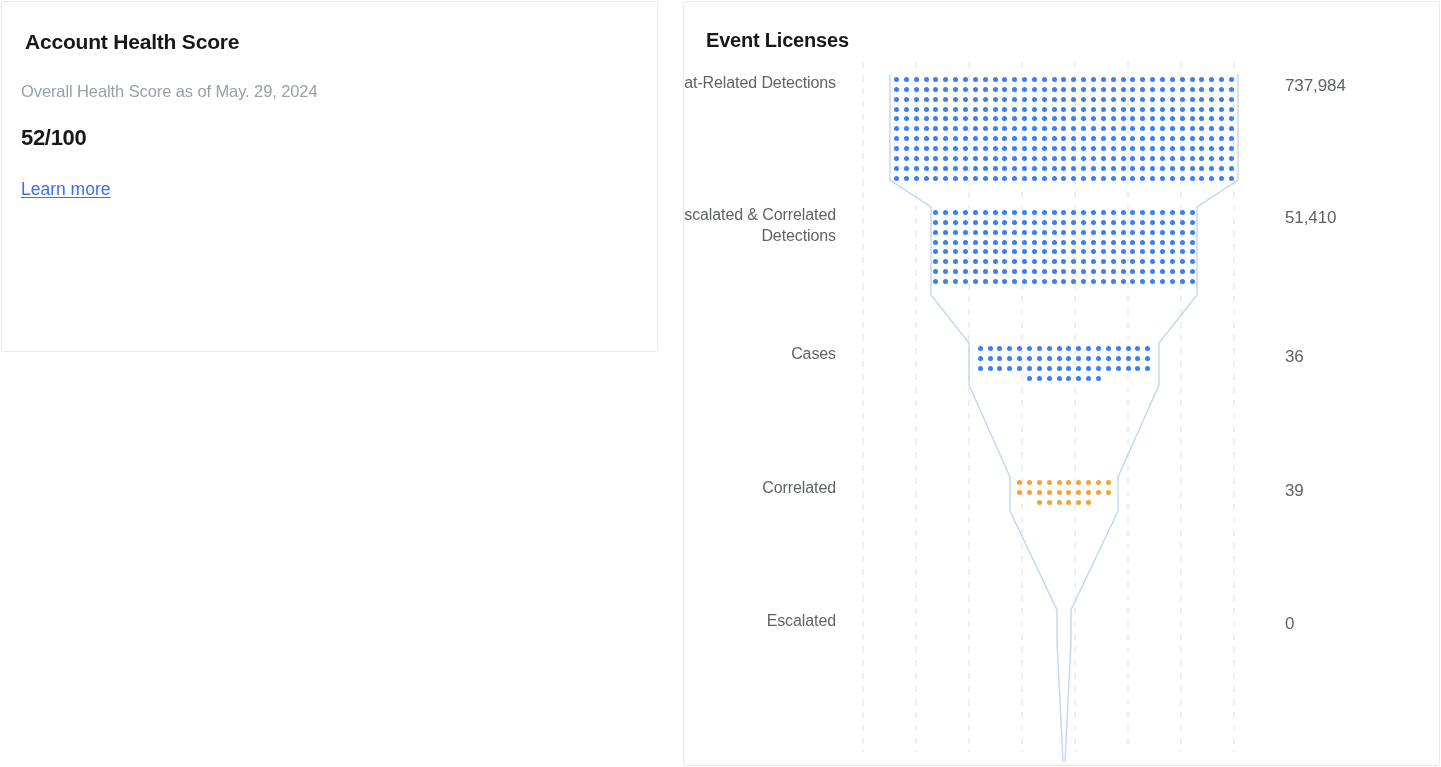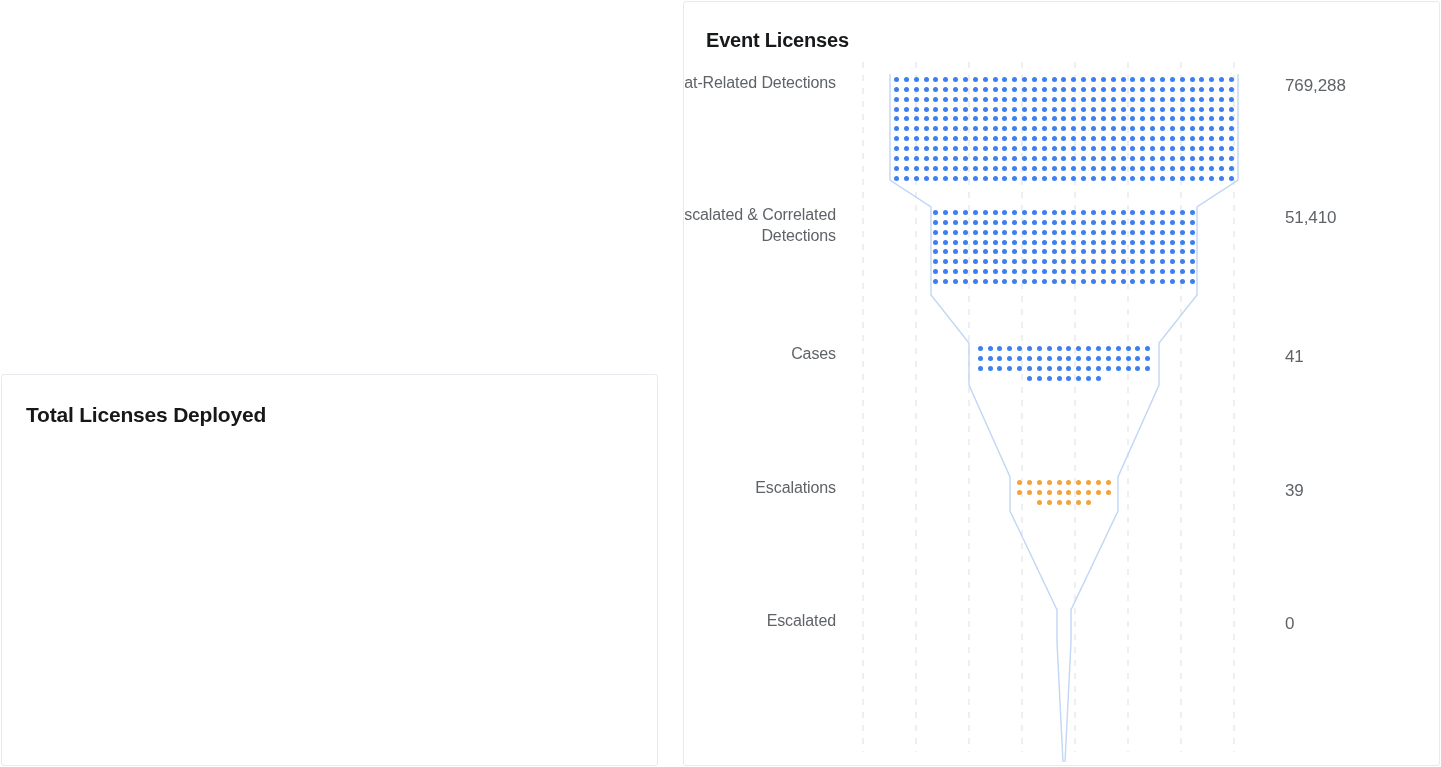--- a/index.html
+++ b/index.html
@@ -143,45 +143,47 @@
     width: 5px;
     height: 5px;
     border-radius: 50%;
   }
 </style>
 </head>
 <body>
 
 <div class="page">
 
-
-  <div class="card" id="licenses-card">
-    <div class="card-title">Total Licenses Deployed</div>
-
+  <div class="card" id="health-card">
+    <div class="card-title">Account Health Score</div>
+    <div class="health-sub">Overall Health Score as of May. 29, 2024</div>
+    <div class="health-score">52/100</div>
+    <a class="learn-more" href="#">Learn more</a>
   </div>
+
 
   <div class="card" id="pipeline-card">
     <div class="card-title">Event Licenses</div>
 
     <div class="funnel-wrap">
       <svg class="funnel-svg" id="funnel-svg" viewBox="0 0 757 765" preserveAspectRatio="none">
           <line x1="179" y1="60" x2="179" y2="750" stroke="#dcdfe3" stroke-width="1" stroke-dasharray="6 7"></line>
           <line x1="232" y1="60" x2="232" y2="750" stroke="#dcdfe3" stroke-width="1" stroke-dasharray="6 7"></line>
           <line x1="285" y1="60" x2="285" y2="750" stroke="#dcdfe3" stroke-width="1" stroke-dasharray="6 7"></line>
           <line x1="338" y1="60" x2="338" y2="750" stroke="#dcdfe3" stroke-width="1" stroke-dasharray="6 7"></line>
           <line x1="391" y1="60" x2="391" y2="750" stroke="#dcdfe3" stroke-width="1" stroke-dasharray="6 7"></line>
           <line x1="444" y1="60" x2="444" y2="750" stroke="#dcdfe3" stroke-width="1" stroke-dasharray="6 7"></line>
           <line x1="497" y1="60" x2="497" y2="750" stroke="#dcdfe3" stroke-width="1" stroke-dasharray="6 7"></line>
           <line x1="550" y1="60" x2="550" y2="750" stroke="#dcdfe3" stroke-width="1" stroke-dasharray="6 7"></line>
           <polyline points="206,72 206,178 247,205 247,293 285,341 285,383 326,475 326,509 373,608 373,640 379,760" fill="none" stroke="#c2d6f5" stroke-width="1.4"></polyline>
           <polyline points="554,72 554,178 513,205 513,293 475,341 475,383 434,475 434,509 387,608 387,640 381,760" fill="none" stroke="#c2d6f5" stroke-width="1.4"></polyline>
         </svg>
       <div id="stage-layer">
           <div class="stage-label" style="left: -68px; top: 70px;">Threat-Related Detections</div>
-          <div class="stage-value" style="top: 74px;">769,288</div>
+          <div class="stage-value" style="top: 74px;">737,984</div>
           <div class="dotblock" style="left: 210.05px; top: 75px; width: 339.9px; height: 108.35px;">
             <span class="dot" style="left: 0px; top: 0px; background: rgb(61, 127, 240);"></span>
             <span class="dot" style="left: 9.85px; top: 0px; background: rgb(61, 127, 240);"></span>
             <span class="dot" style="left: 19.7px; top: 0px; background: rgb(61, 127, 240);"></span>
             <span class="dot" style="left: 29.55px; top: 0px; background: rgb(61, 127, 240);"></span>
             <span class="dot" style="left: 39.4px; top: 0px; background: rgb(61, 127, 240);"></span>
             <span class="dot" style="left: 49.25px; top: 0px; background: rgb(61, 127, 240);"></span>
             <span class="dot" style="left: 59.1px; top: 0px; background: rgb(61, 127, 240);"></span>
             <span class="dot" style="left: 68.95px; top: 0px; background: rgb(61, 127, 240);"></span>
             <span class="dot" style="left: 78.8px; top: 0px; background: rgb(61, 127, 240);"></span>
@@ -776,21 +778,21 @@
             <span class="dot" style="left: 187.15px; top: 68.95px; background: rgb(61, 127, 240);"></span>
             <span class="dot" style="left: 197px; top: 68.95px; background: rgb(61, 127, 240);"></span>
             <span class="dot" style="left: 206.85px; top: 68.95px; background: rgb(61, 127, 240);"></span>
             <span class="dot" style="left: 216.7px; top: 68.95px; background: rgb(61, 127, 240);"></span>
             <span class="dot" style="left: 226.55px; top: 68.95px; background: rgb(61, 127, 240);"></span>
             <span class="dot" style="left: 236.4px; top: 68.95px; background: rgb(61, 127, 240);"></span>
             <span class="dot" style="left: 246.25px; top: 68.95px; background: rgb(61, 127, 240);"></span>
             <span class="dot" style="left: 256.1px; top: 68.95px; background: rgb(61, 127, 240);"></span>
           </div>
           <div class="stage-label" style="left: -68px; top: 341px;">Cases</div>
-          <div class="stage-value" style="top: 345px;">41</div>
+          <div class="stage-value" style="top: 345px;">36</div>
           <div class="dotblock" style="left: 293.775px; top: 344px; width: 172.45px; height: 39.4px;">
             <span class="dot" style="left: 0px; top: 0px; background: rgb(61, 127, 240);"></span>
             <span class="dot" style="left: 9.85px; top: 0px; background: rgb(61, 127, 240);"></span>
             <span class="dot" style="left: 19.7px; top: 0px; background: rgb(61, 127, 240);"></span>
             <span class="dot" style="left: 29.55px; top: 0px; background: rgb(61, 127, 240);"></span>
             <span class="dot" style="left: 39.4px; top: 0px; background: rgb(61, 127, 240);"></span>
             <span class="dot" style="left: 49.25px; top: 0px; background: rgb(61, 127, 240);"></span>
             <span class="dot" style="left: 59.1px; top: 0px; background: rgb(61, 127, 240);"></span>
             <span class="dot" style="left: 68.95px; top: 0px; background: rgb(61, 127, 240);"></span>
             <span class="dot" style="left: 78.8px; top: 0px; background: rgb(61, 127, 240);"></span>
@@ -841,21 +843,21 @@
             <span class="dot" style="left: 167.45px; top: 19.7px; background: rgb(61, 127, 240);"></span>
             <span class="dot" style="left: 49.25px; top: 29.55px; background: rgb(61, 127, 240);"></span>
             <span class="dot" style="left: 59.1px; top: 29.55px; background: rgb(61, 127, 240);"></span>
             <span class="dot" style="left: 68.95px; top: 29.55px; background: rgb(61, 127, 240);"></span>
             <span class="dot" style="left: 78.8px; top: 29.55px; background: rgb(61, 127, 240);"></span>
             <span class="dot" style="left: 88.65px; top: 29.55px; background: rgb(61, 127, 240);"></span>
             <span class="dot" style="left: 98.5px; top: 29.55px; background: rgb(61, 127, 240);"></span>
             <span class="dot" style="left: 108.35px; top: 29.55px; background: rgb(61, 127, 240);"></span>
             <span class="dot" style="left: 118.2px; top: 29.55px; background: rgb(61, 127, 240);"></span>
           </div>
-          <div class="stage-label" style="left: -68px; top: 475px;">Escalations</div>
+          <div class="stage-label" style="left: -68px; top: 475px;">Correlated</div>
           <div class="stage-value" style="top: 479px;">39</div>
           <div class="dotblock" style="left: 333.175px; top: 478px; width: 93.65px; height: 29.55px;">
             <span class="dot" style="left: 0px; top: 0px; background: rgb(240, 163, 62);"></span>
             <span class="dot" style="left: 9.85px; top: 0px; background: rgb(240, 163, 62);"></span>
             <span class="dot" style="left: 19.7px; top: 0px; background: rgb(240, 163, 62);"></span>
             <span class="dot" style="left: 29.55px; top: 0px; background: rgb(240, 163, 62);"></span>
             <span class="dot" style="left: 39.4px; top: 0px; background: rgb(240, 163, 62);"></span>
             <span class="dot" style="left: 49.25px; top: 0px; background: rgb(240, 163, 62);"></span>
             <span class="dot" style="left: 59.1px; top: 0px; background: rgb(240, 163, 62);"></span>
             <span class="dot" style="left: 68.95px; top: 0px; background: rgb(240, 163, 62);"></span>

